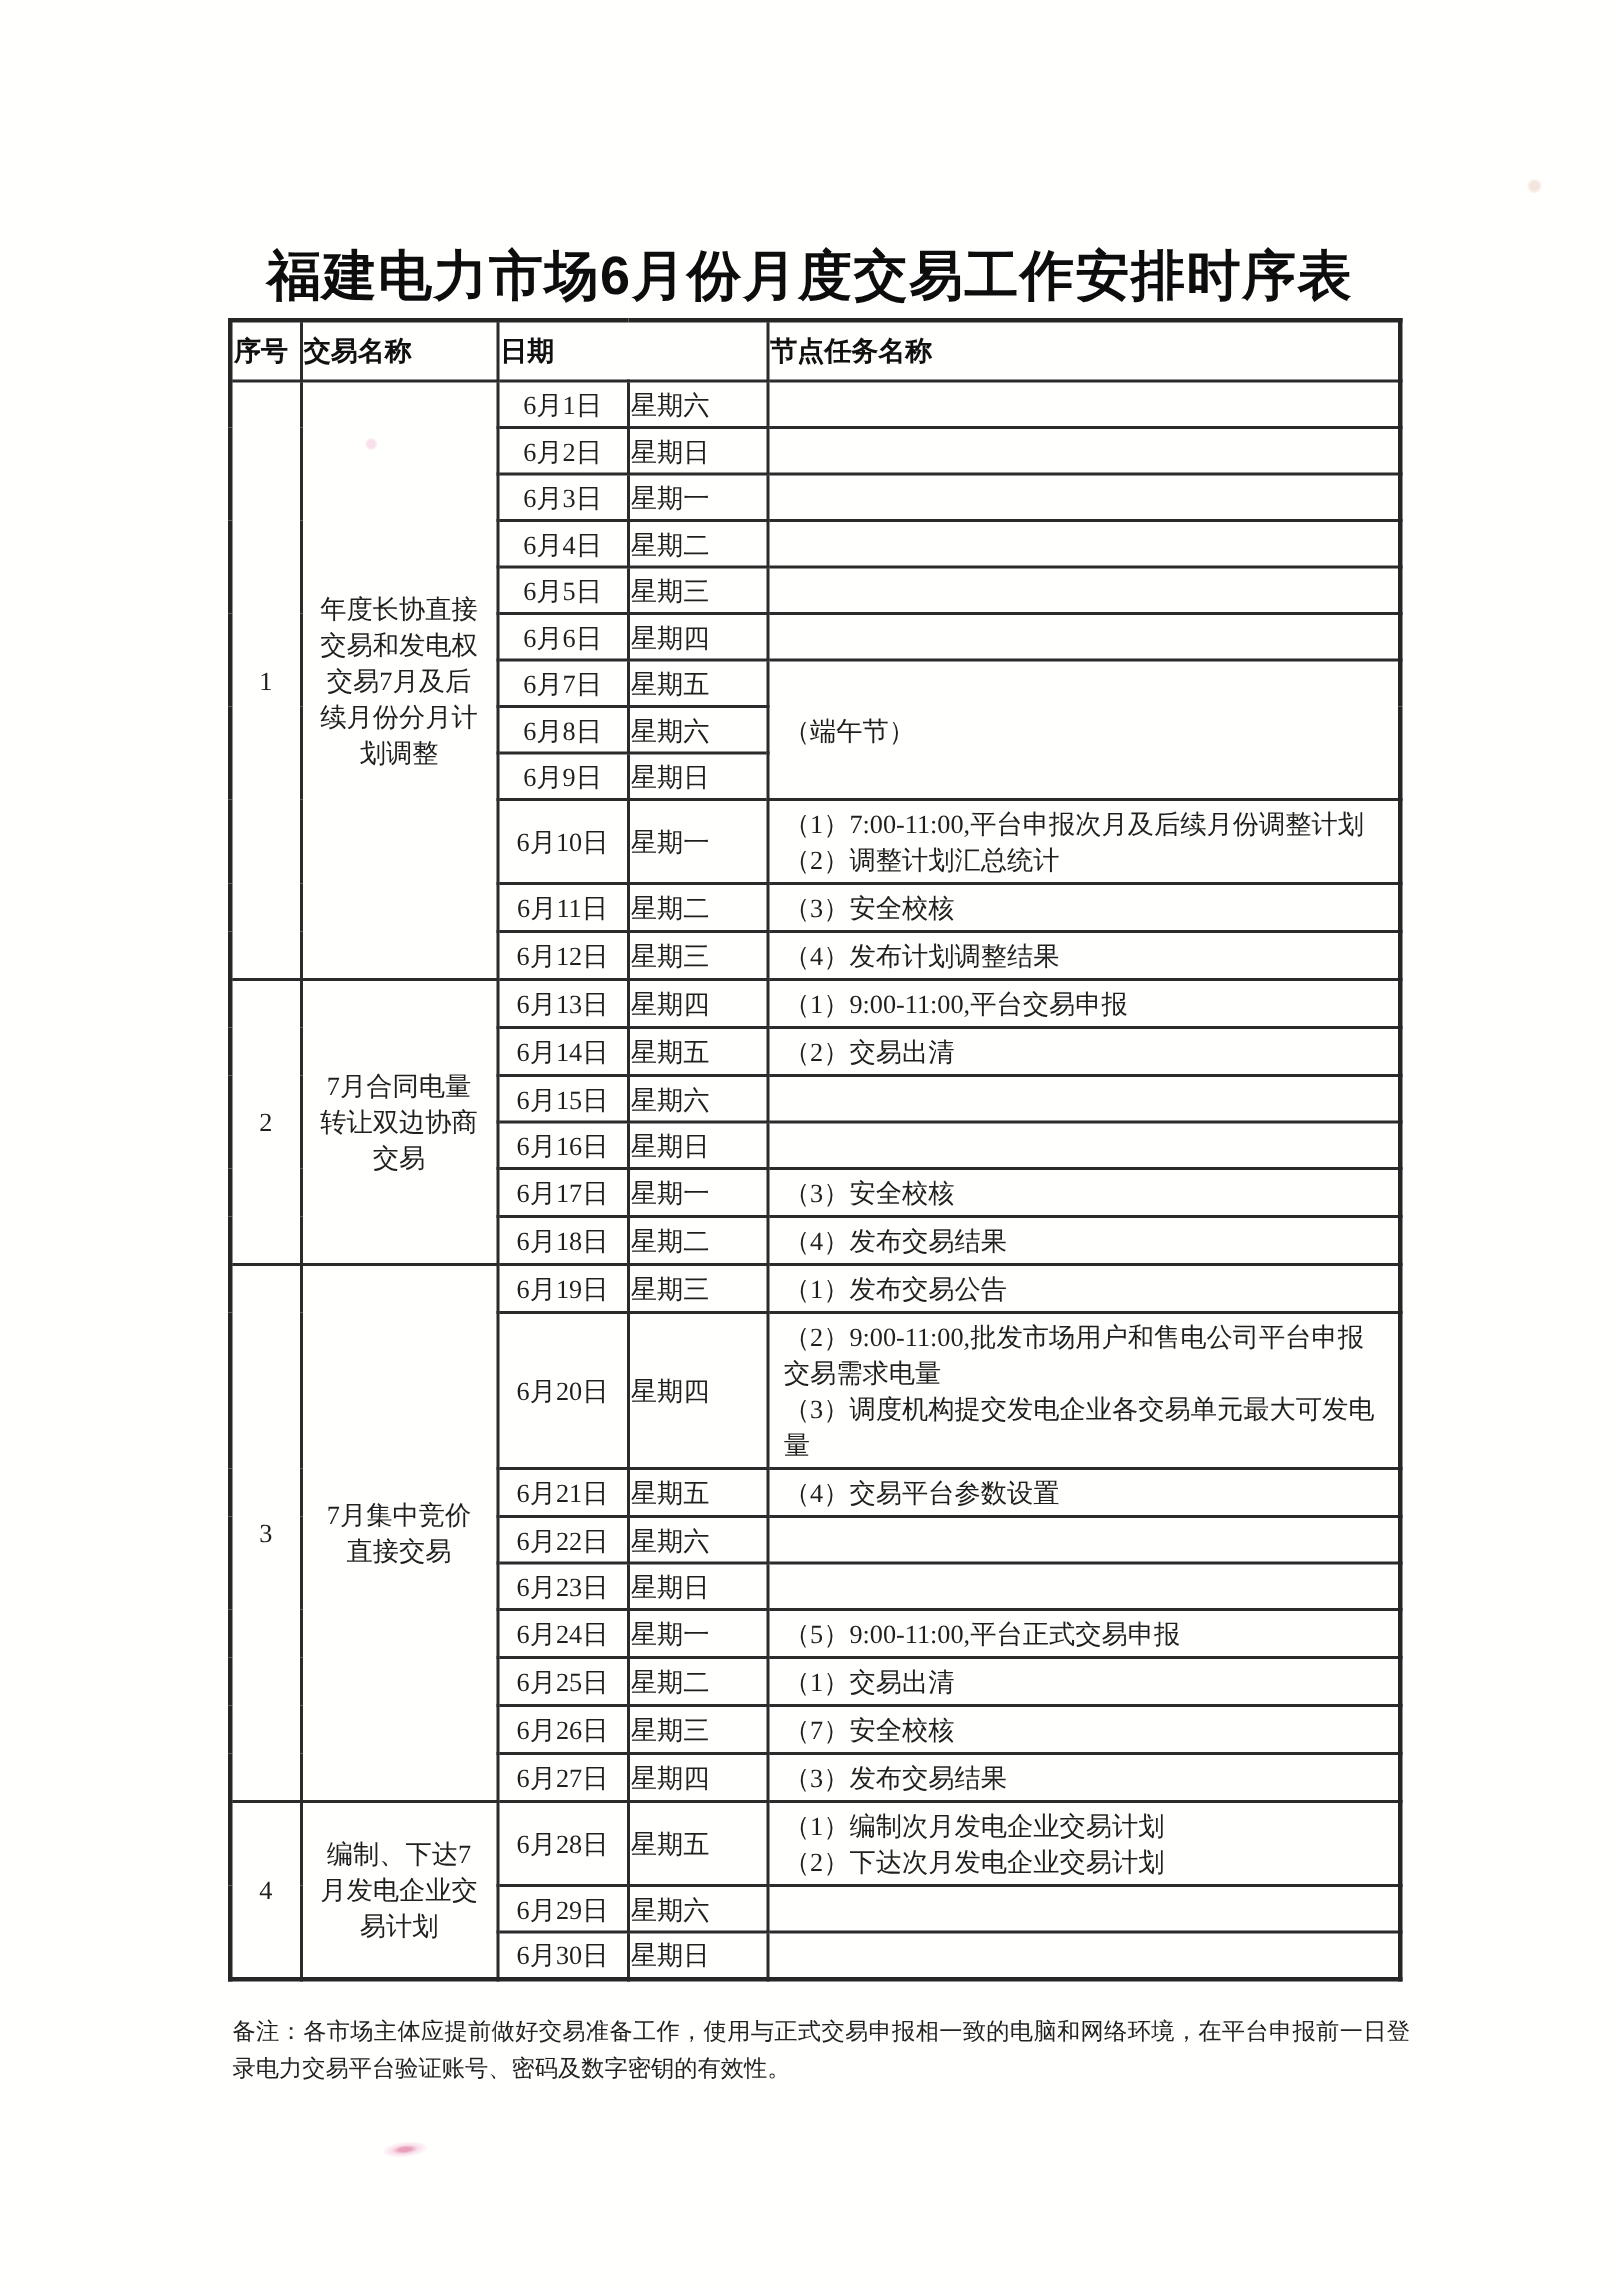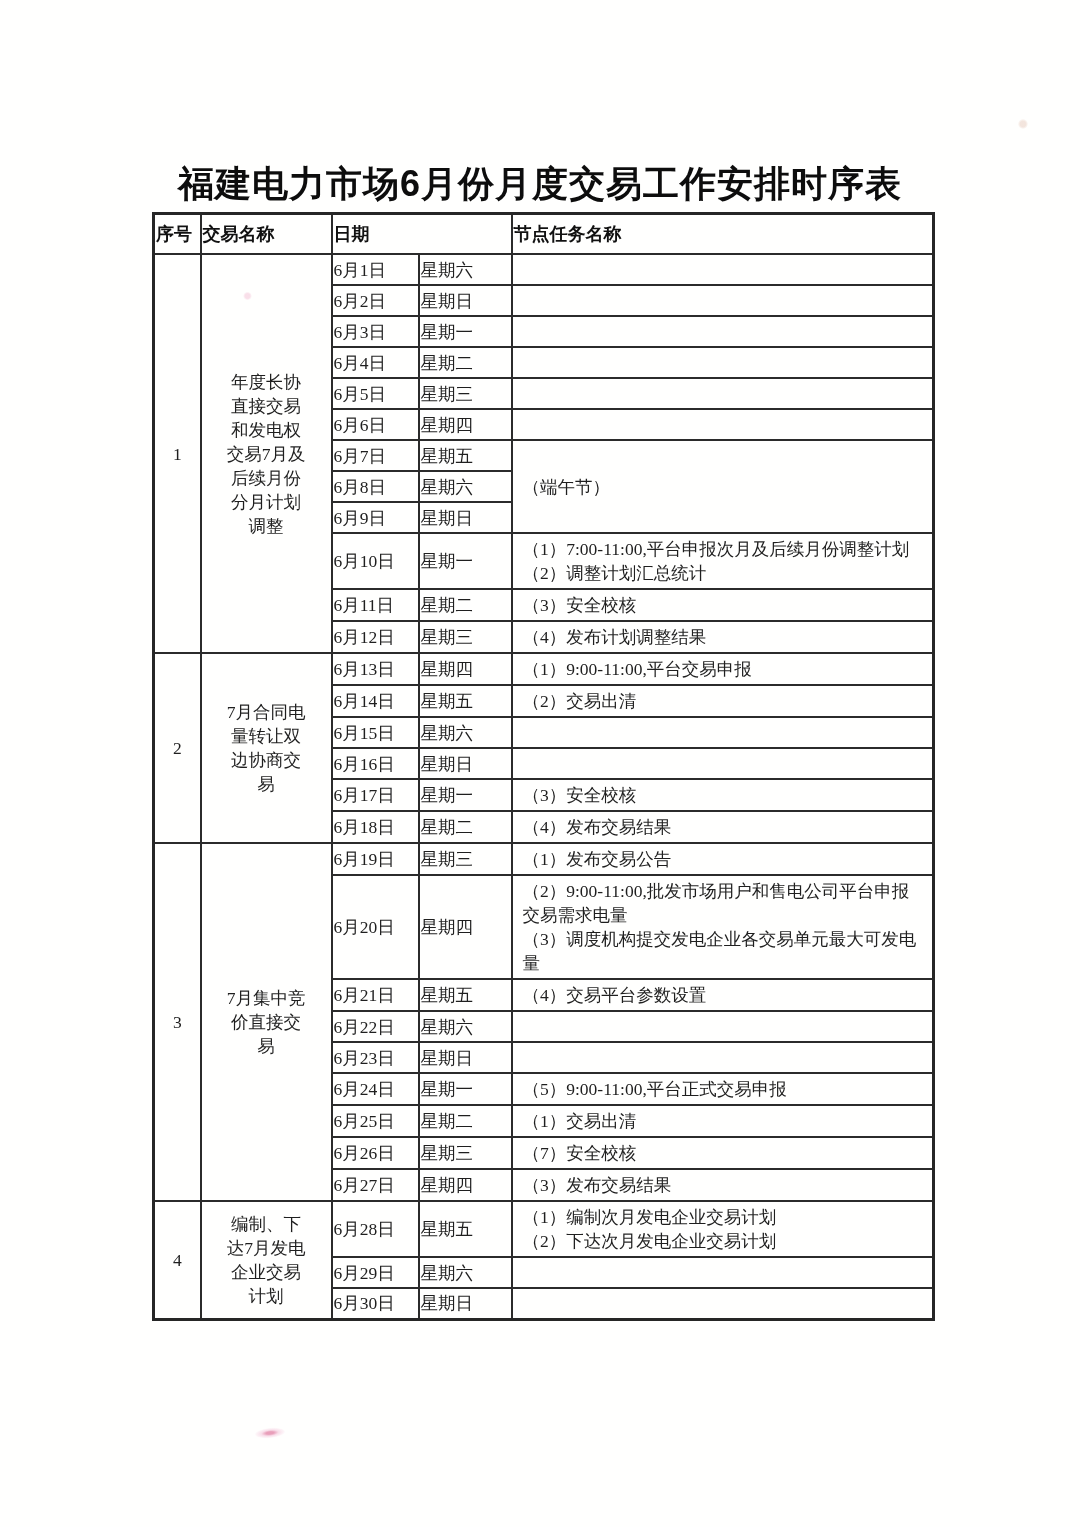--- a/index.html
+++ b/index.html
@@ -30,22 +30,22 @@
     word-break:break-all;
   }
   .schedule th{
     font-family:"Liberation Sans",sans-serif;
     font-weight:bold;font-size:18px;height:36px;
     text-align:left;color:#111;
   }
   .schedule tr{height:31px;}
   .schedule td{font-size:17.5px;line-height:24px;color:#1f1f1f;}
   .col-index{text-align:center;}
-  .col-name{text-align:center;padding:2px 24px;}
-  .col-date{}
+  .col-name{text-align:center;padding:2px 11px;}
+  .col-date{text-align:center;}
   .col-weekday{}
   .col-task{text-align:left;padding:3px 10px;margin-top:20px;}
   .note{
     position:absolute;top:1342px;left:155px;width:785px;
     font-size:15.5px;line-height:25px;color:#222;
     text-align:justify;
   }
   
   .artifact{position:absolute;pointer-events:none;}
   .artifact-smudge{
@@ -273,18 +273,19 @@
           <td class="col-task"></td>
         </tr>
         <tr>
           <td class="col-date">6月30日</td>
           <td class="col-weekday">星期日</td>
           <td class="col-task"></td>
         </tr>
       </tbody>
   </table>
 
+  <div class="note">备注：各市场主体应提前做好交易准备工作，使用与正式交易申报相一致的电脑和网络环境，在平台申报前一日登录电力交易平台验证账号、密码及数字密钥的有效性。</div>
 
   <div class="artifact artifact-smudge"></div>
   <div class="artifact artifact-dot-a"></div>
   <div class="artifact artifact-dot-b"></div>
 
 </div>
 
 </body></html>

